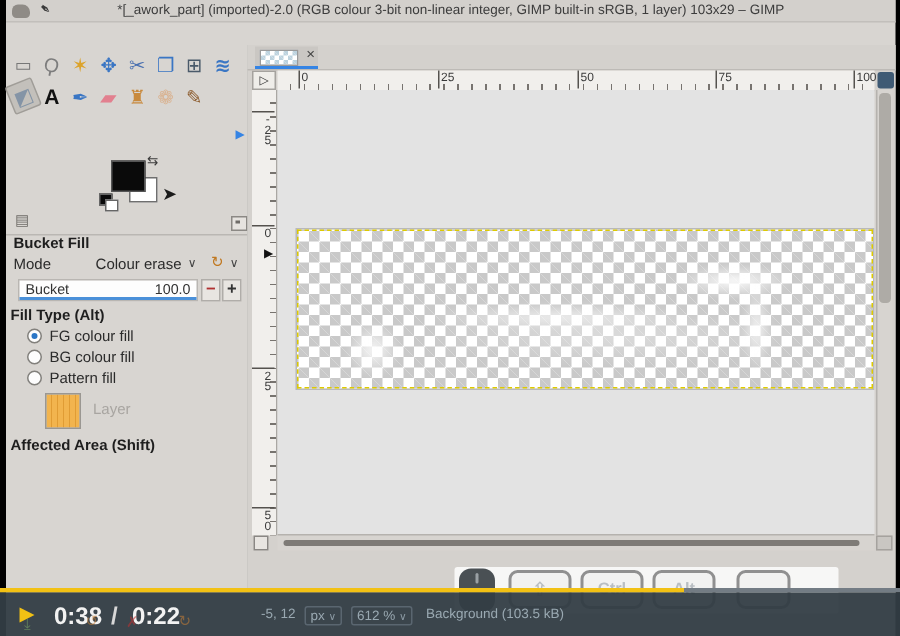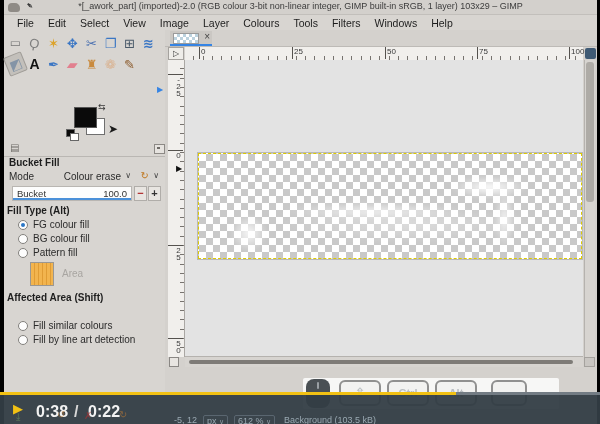--- a/index.html
+++ b/index.html
@@ -98,51 +98,38 @@
   .progress .played{position:absolute;left:0;top:0;height:3px;width:456px;background:#f2c114;}
   .playerbar{position:absolute;left:0;top:395px;width:600px;height:29px;background:rgba(51,61,69,0.95);z-index:6;}
   .play{position:absolute;left:13px;top:6px;font-size:13px;color:#f2c114;}
   .time{position:absolute;top:8px;font-size:16px;font-weight:bold;color:#f2f2f2;}
   .t-el{left:36px;} .t-sep{left:74px;color:#d8d8d8;} .t-dur{left:88px;}
   .fade-ic{position:absolute;font-size:10px;opacity:.55;}
   .ic-undo{left:57px;top:14px;color:#c87f35;}
   .ic-x{left:84px;top:15px;color:#c03030;font-weight:bold;}
   .ic-redo{left:119px;top:14px;color:#c87f35;}
   .ic-dl{left:16px;top:16px;color:#7fae6a;}
-  .sb{position:absolute;top:20px;font-size:9px;color:#9aa9b2;white-space:nowrap;}
+  .sb{position:absolute;top:9px;font-size:9px;color:#9aa9b2;white-space:nowrap;}
   .sb-pos{left:174px;} 
   .sb-box{border:1px solid #5a6670;padding:0 3px 1px 3px;border-radius:2px;}
   .sb-unit{left:203px;} .sb-zoom{left:234px;} .sb-status{left:284px;}
   .sb .chev{font-size:7px;color:#8b99a3;}
 </style>
 </head>
 <body>
 
 <div id="screen">
   <div id="window">
 
     <div class="titlebar">
       <span class="wilber"></span>
       <span class="pin">✒</span>
       <div class="title">*[_awork_part] (imported)-2.0 (RGB colour 3-bit non-linear integer, GIMP built-in sRGB, 1 layer) 103x29 – GIMP</div>
     </div>
 
-    <div class="menubar">
-      <span>File</span>
-      <span>Edit</span>
-      <span>Select</span>
-      <span>View</span>
-      <span>Image</span>
-      <span>Layer</span>
-      <span>Colours</span>
-      <span>Tools</span>
-      <span>Filters</span>
-      <span>Windows</span>
-      <span>Help</span>
-    </div>
 
     <div class="dock">
       <div class="toolrow" style="top:3px;">
         <span class="tool ti0">▭</span>
         <span class="tool ti1">Ϙ</span>
         <span class="tool ti2">✶</span>
         <span class="tool ti3">✥</span>
         <span class="tool ti4">✂</span>
         <span class="tool ti5">❐</span>
         <span class="tool ti6">⊞</span>
@@ -189,25 +176,23 @@
       </div>
       <span class="spin minus">−</span>
       <span class="spin plus">+</span>
 
       <div class="sec-label" style="top:175px;">Fill Type  (Alt)</div>
       <div class="radio-row" style="top:189px;"><span class="radio sel"></span><span>FG colour fill</span></div>
       <div class="radio-row" style="top:203px;"><span class="radio"></span><span>BG colour fill</span></div>
       <div class="radio-row" style="top:217px;"><span class="radio"></span><span>Pattern fill</span></div>
 
       <div class="pattern-swatch"></div>
-      <div class="pattern-name">Area</div>
+      <div class="pattern-name">Layer</div>
 
       <div class="sec-label" style="top:262px;">Affected Area  (Shift)</div>
-      <div class="radio-row" style="top:290px;"><span class="radio"></span><span>Fill similar colours</span></div>
-      <div class="radio-row" style="top:304px;"><span class="radio"></span><span>Fill by line art detection</span></div>
     </div>
 
     <div class="canvas-col">
       <div class="tabstrip">
         <div class="tab">
           <span class="thumb"></span>
           <span class="close">×</span>
         </div>
       </div>
 

